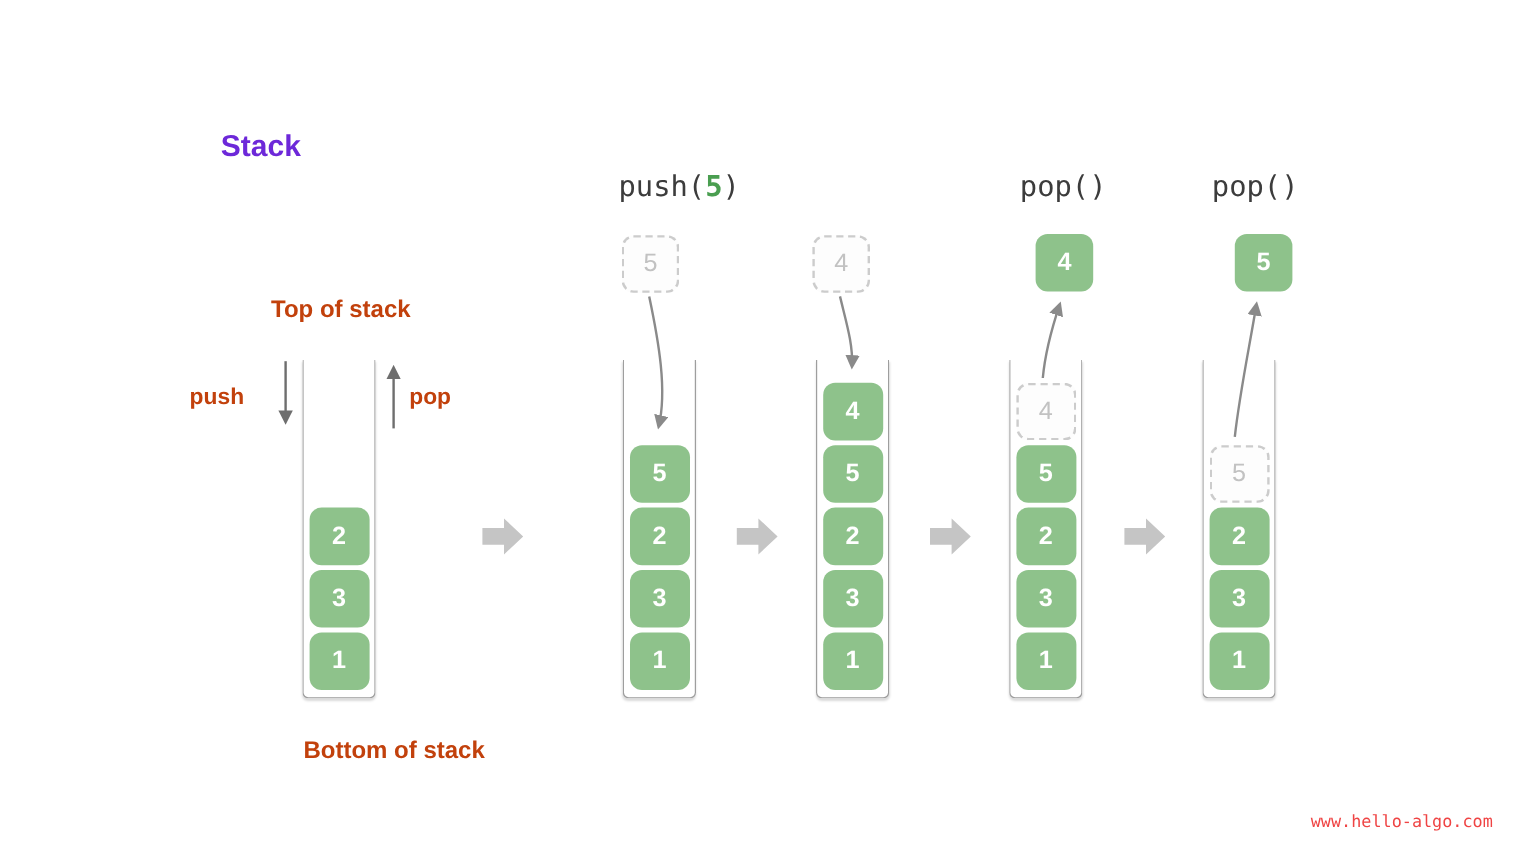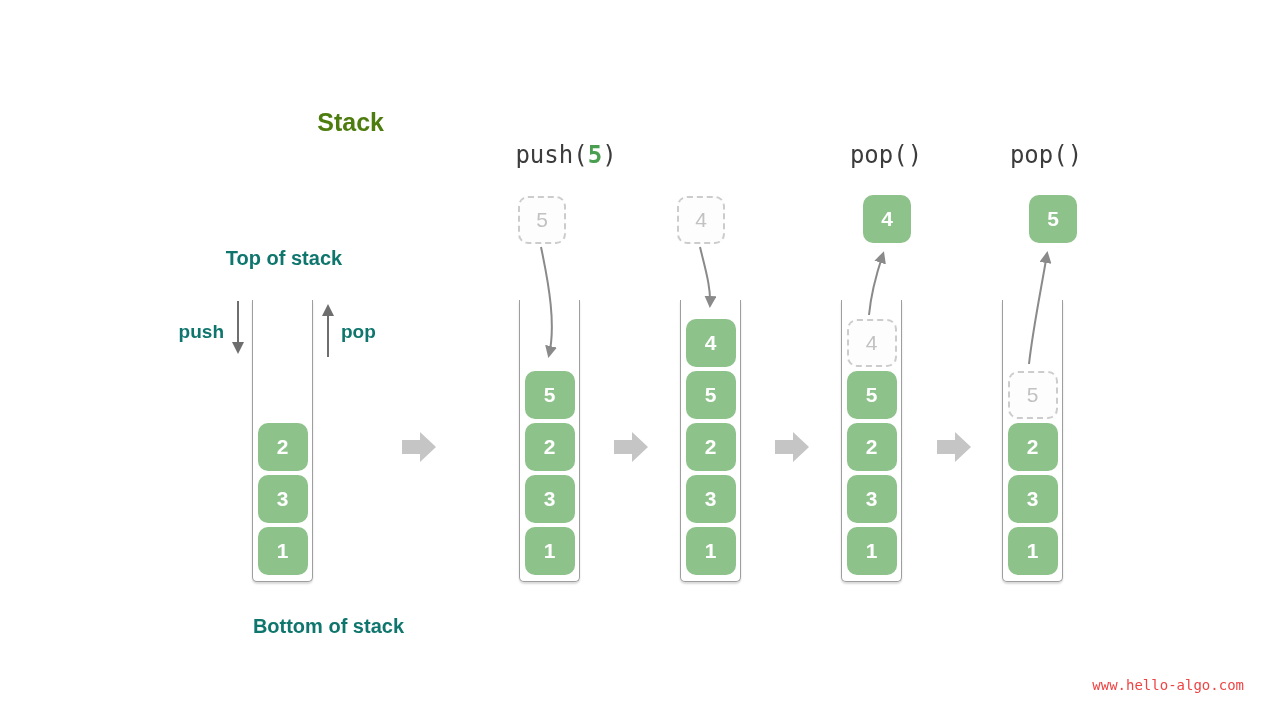--- a/index.html
+++ b/index.html
@@ -4,27 +4,27 @@
 <style>
   * { margin:0; padding:0; box-sizing:border-box; }
   html,body { background:#ffffff; }
   .canvas {
     position:relative; width:1280px; height:720px; background:#ffffff;
     overflow:hidden; font-family:"Liberation Sans", sans-serif;
   }
   .arrows { position:absolute; left:0; top:0; width:1280px; height:720px; pointer-events:none; z-index:5; }
 
   .title {
-    position:absolute; left:184px; top:108px; width:200px; text-align:right;
-    font-size:25px; font-weight:bold; color:#4d7c0f;
+    position:absolute; left:184px; top:108px; width:200px; text-align:left;
+    font-size:25px; font-weight:bold; color:#6d28d9;
   }
-  .lbl { position:absolute; font-weight:bold; color:#0f766e; font-size:19px; }
+  .lbl { position:absolute; font-weight:bold; color:#c2410c; font-size:19px; }
   .top-label    { left:184px; top:247px; width:200px; text-align:center; font-size:20px; }
   .bottom-label { left:164px; top:615px; width:240px; text-align:right; font-size:20px; }
-  .push-lbl { left:158px; top:321px; width:66px; text-align:right; }
+  .push-lbl { left:158px; top:321px; width:66px; text-align:left; }
   .pop-lbl  { left:341px; top:321px; }
 
   .container {
     position:absolute; top:300px; width:61px; height:282px; background:#ffffff;
     border-left:1.5px solid #9e9e9e; border-right:1.5px solid #9e9e9e; border-bottom:1.5px solid #9e9e9e;
     border-radius:0 0 5px 5px; box-shadow:0 2px 2px rgba(0,0,0,0.15);
   }
   .c1{left:252px} .c2{left:519px} .c3{left:680px} .c4{left:841px} .c5{left:1002px}
 
   .item {

